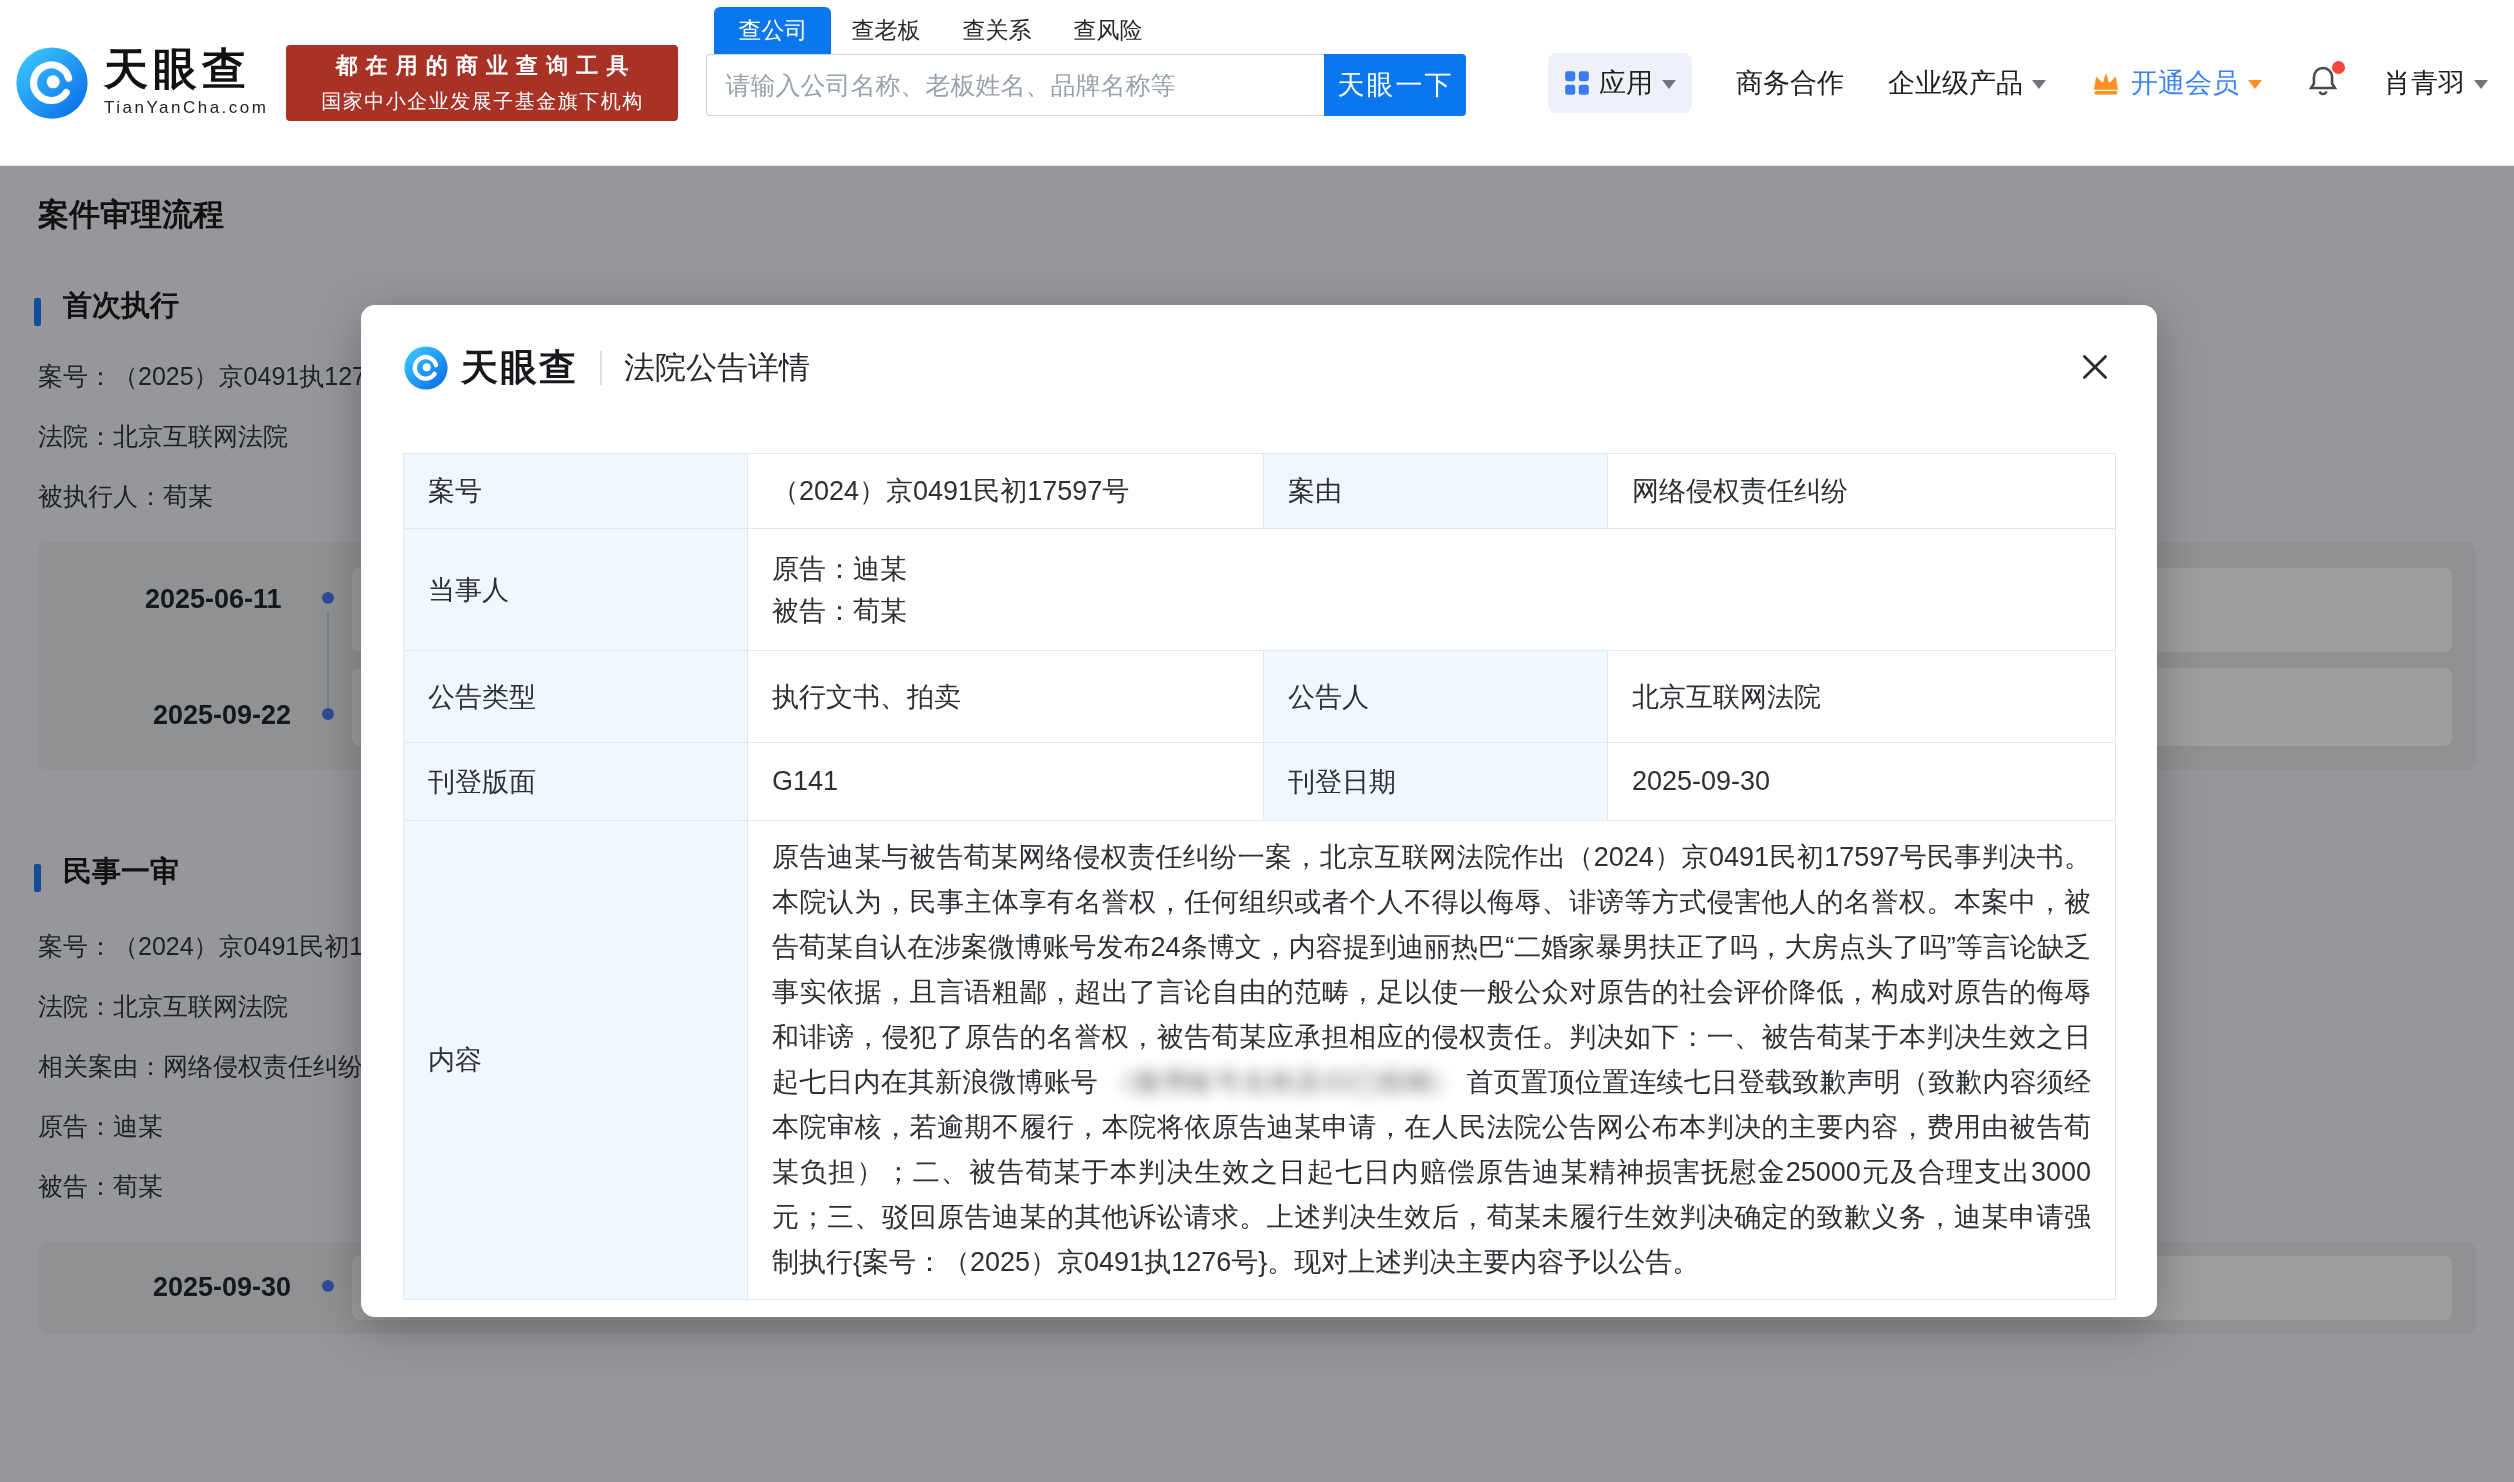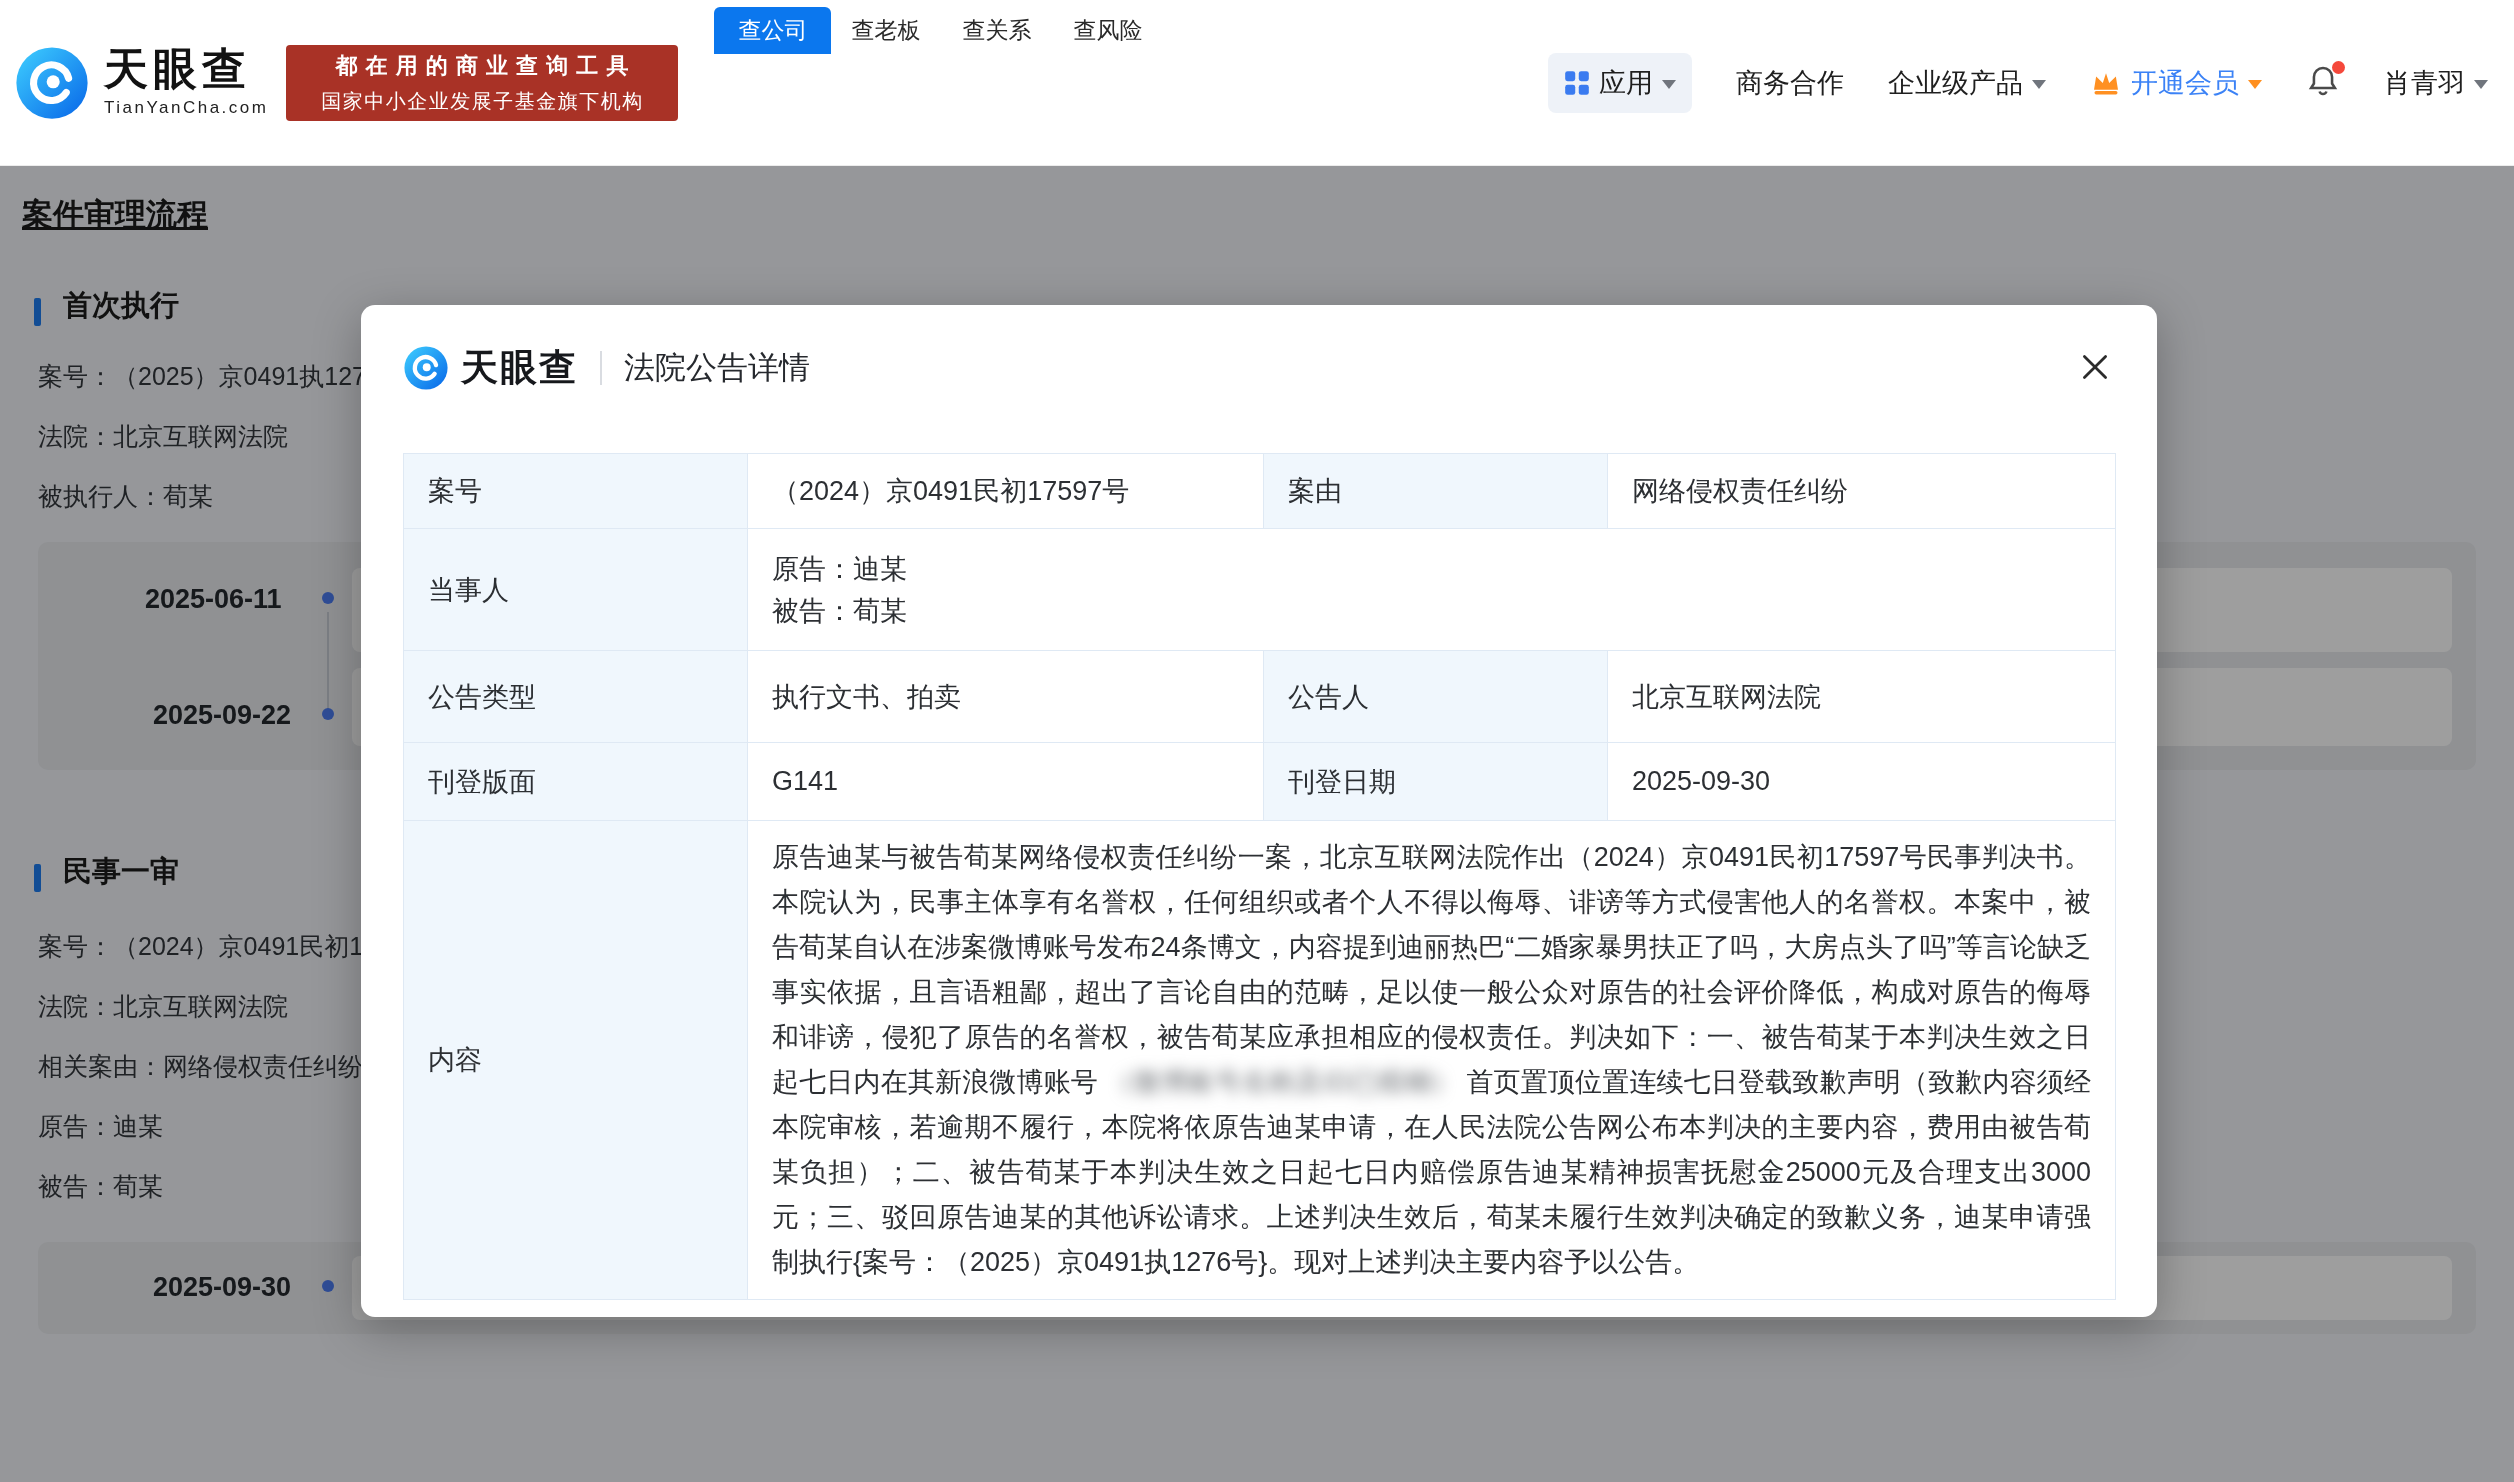--- a/index.html
+++ b/index.html
@@ -48,21 +48,21 @@
   .apps-pill { background:#eef2f8; border-radius:8px; padding:12px 16px; }
   .grid-icon { width:26px; height:26px; display:block; }
   .caret { width:0; height:0; border-left:7px solid transparent; border-right:7px solid transparent; border-top:9px solid #70757d; margin-top:4px; }
   .caret.orange { border-top-color:#ff8f1f; }
   .vip-label { color:#3b82f6; font-weight:normal; }
   .bell-wrap { position:relative; cursor:pointer; }
   .bell-dot { position:absolute; top:-3px; right:-5px; width:13px; height:13px; background:#f5483b; border-radius:50%; }
 
   
   .page { position:absolute; top:166px; left:0; right:0; bottom:0; background:#f2f4f8; z-index:1; }
-  .page-title { position:absolute; top:28px; left:22px; font-size:31px; font-weight:bold; color:#1c1c1c;text-decoration:underline; }
+  .page-title { position:absolute; top:28px; left:38px; font-size:31px; font-weight:bold; color:#1c1c1c; }
   .sec-header { position:absolute; left:34px; display:flex; align-items:flex-end; gap:22px; }
   .sec-bar { width:7px; height:28px; background:#1e7df0; border-radius:2px; }
   .sec-title { font-size:29px; font-weight:bold; color:#1c1c1c; }
   .field { position:absolute; left:38px; font-size:25px; color:#33373d; white-space:nowrap; }
   .panel { position:absolute; left:38px; right:38px; background:#e8eaee; border-radius:10px; }
   .tl-date { position:absolute; font-size:27px; font-weight:bold; color:#25292e; }
   .tl-dot { position:absolute; width:12px; height:12px; border-radius:50%; background:#4d7df2; }
   .tl-line { position:absolute; width:2px; background:#c9cdd6; }
   .tl-card { position:absolute; background:#fff; border-radius:8px; }
   .page-footer {
@@ -118,20 +118,24 @@
     <div class="badge-l2">国家中小企业发展子基金旗下机构</div>
   </div>
 
   <div class="search-block">
     <div class="tabs">
       <div class="tab active">查公司</div>
       <div class="tab">查老板</div>
       <div class="tab">查关系</div>
       <div class="tab">查风险</div>
     </div>
+    <div class="search-row">
+      <input class="search-input" type="text" placeholder="请输入公司名称、老板姓名、品牌名称等" style="">
+      <button class="search-btn">天眼一下</button>
+    </div>
   </div>
 
   <div class="nav">
     <div class="nav-item apps-pill">
       <svg class="grid-icon" viewBox="0 0 22 22">
         <rect x="1" y="1" width="8.5" height="8.5" rx="2" fill="#3a7bf0"></rect>
         <rect x="12.5" y="1" width="8.5" height="8.5" rx="2" fill="#3a7bf0"></rect>
         <rect x="1" y="12.5" width="8.5" height="8.5" rx="2" fill="#3a7bf0"></rect>
         <rect x="12.5" y="12.5" width="8.5" height="8.5" rx="2" fill="#3a7bf0"></rect>
       </svg>

